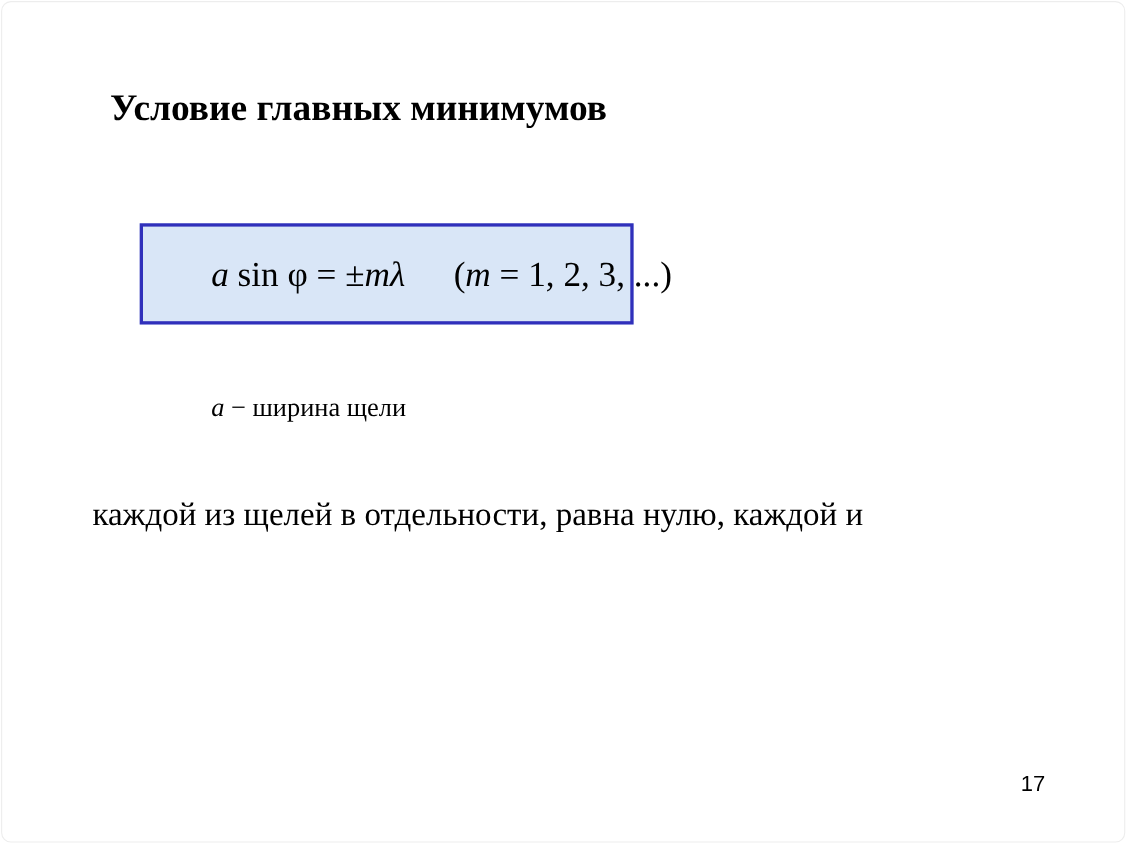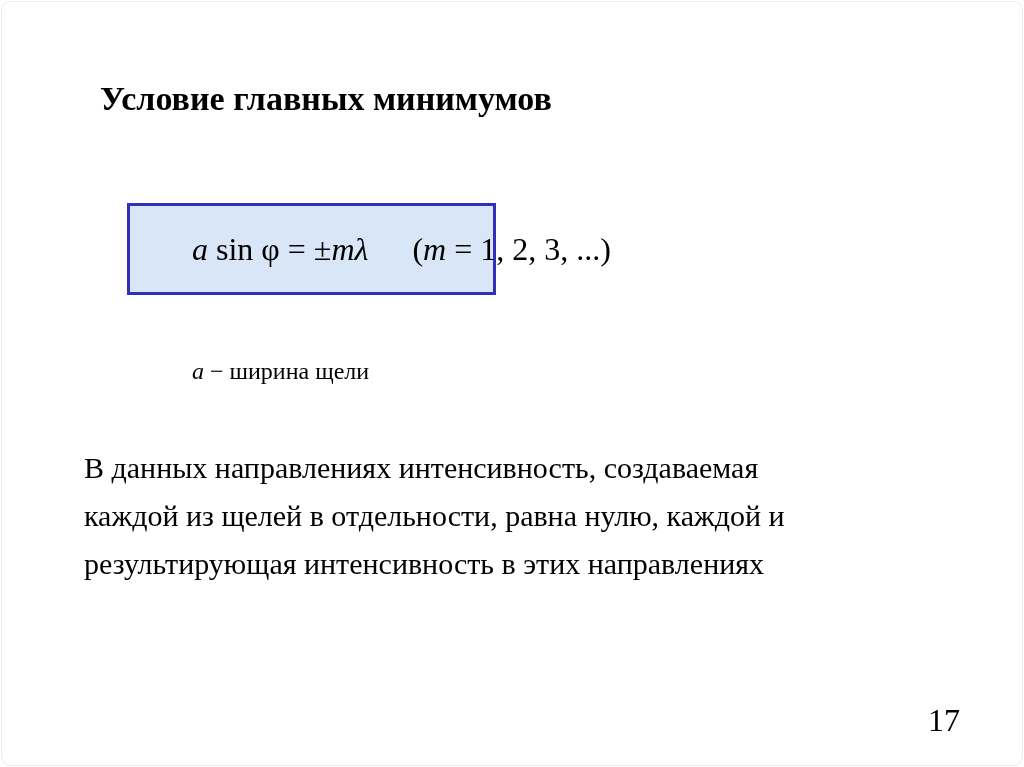--- a/index.html
+++ b/index.html
@@ -35,21 +35,21 @@
     left: 100px;
     top: 80px;
     font-size: 34px;
     font-weight: bold;
     white-space: nowrap;
   }
   .formula-box {
     position: absolute;
     left: 127px;
     top: 203px;
-    width: 369px;
+    width: 449px;
     height: 92px;
     background: var(--box-fill);
     border: 3px solid var(--box-border);
     display: flex;
     align-items: center;
     padding-left: 14px;
     font-size: 32px;
     white-space: pre;
   }
   .it { font-style: italic; }
@@ -67,22 +67,22 @@
     top: 444px;
     width: 880px;
     font-size: 30px;
     line-height: 48px;
   }
   .paragraph-line { white-space: nowrap; }
   .page-number {
     position: absolute;
     left: 928px;
     top: 702px;
-    font-size: 32px;
-    font-family: Liberation Serif, serif;
+    font-size: 20px;
+    font-family: Liberation Sans, sans-serif;
   }
 </style>
 </head>
 <body>
 
 <div class="stage">
   <div class="slide-frame"></div>
 
   <div class="slide-title">Условие главных минимумов</div>
 
@@ -90,19 +90,17 @@
     <span>
       <span class="it">a</span><span> sin </span><span>φ</span><span> = ±</span><span class="it">mλ</span><span class="cond-group"><span>(</span><span class="it">m</span><span> = 1, 2, 3, ...)</span></span>
     </span>
   </div>
 
   <div class="legend-line">
     <span class="it">a</span><span> − ширина щели</span>
   </div>
 
   <div class="paragraph">
-    <div class="paragraph-line">В данных направлениях интенсивность, создаваемая</div>
     <div class="paragraph-line">каждой из щелей в отдельности, равна нулю, каждой и</div>
-    <div class="paragraph-line">результирующая интенсивность в этих направлениях</div>
   </div>
 
   <div class="page-number">17</div>
 </div>
 
 </body></html>

